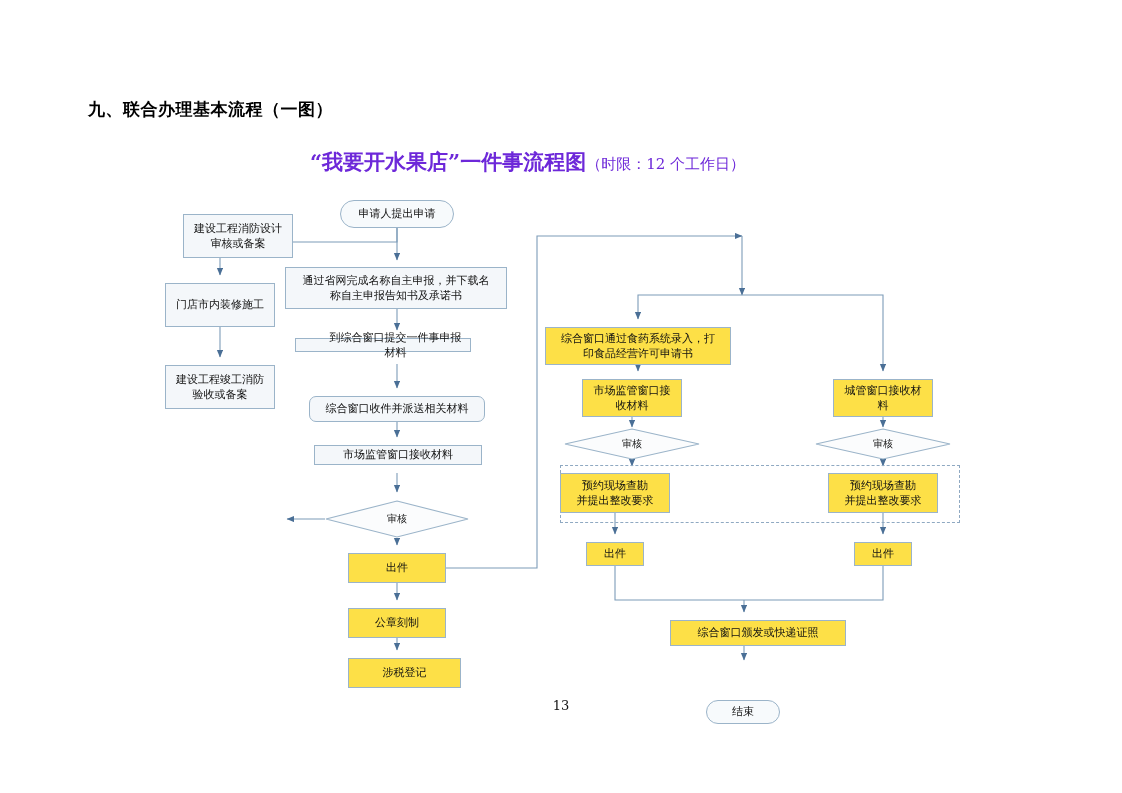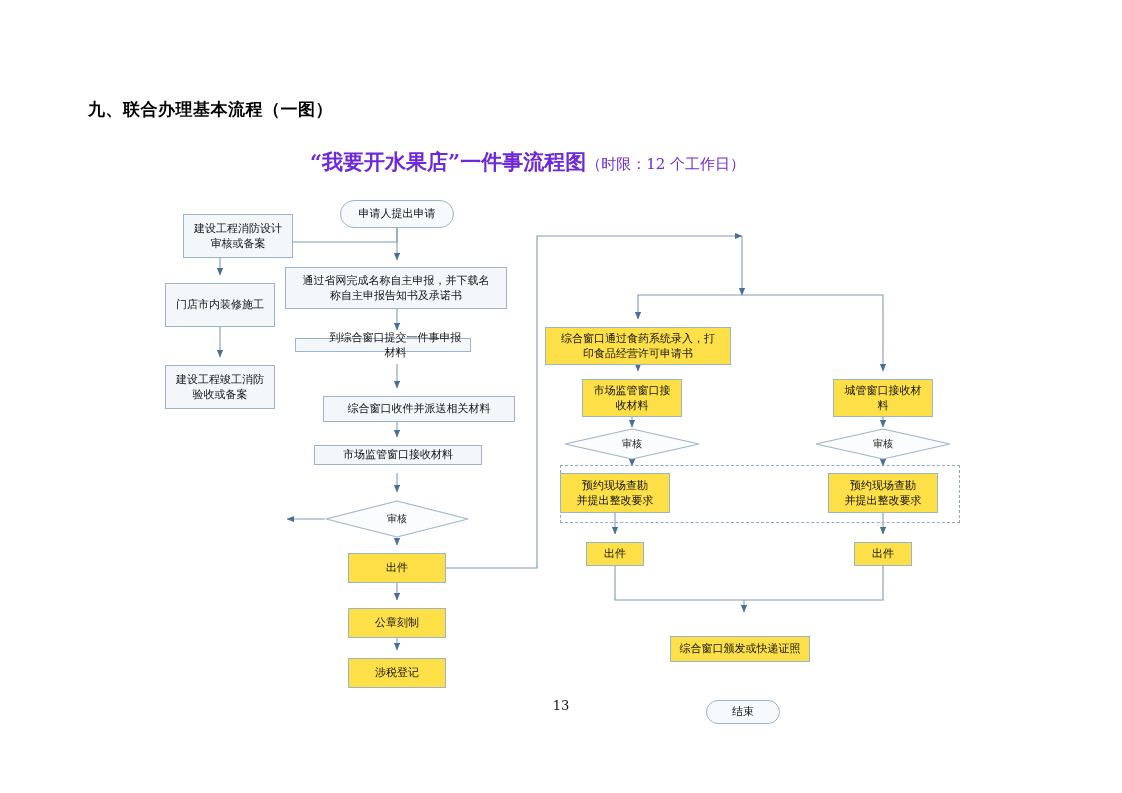--- a/index.html
+++ b/index.html
@@ -174,37 +174,37 @@
     <div class="node" style="left:165px;top:365px;width:110px;height:44px;">建设工程竣工消防
 验收或备案</div>
 
     <div class="node" style="left:165px;top:283px;width:110px;height:44px;">门店市内装修施工</div>
 
     <div class="node" style="left:285px;top:267px;width:222px;height:42px;">通过省网完成名称自主申报，并下载名
 称自主申报告知书及承诺书</div>
 
     <div class="node" style="left:295px;top:338px;width:176px;height:14px;padding-left:29px;">到综合窗口提交一件事申报材料</div>
 
-    <div class="node" style="left:323px;top:396px;width:192px;height:26px;">综合窗口收件并派送相关材料</div>
+    <div class="node" style="left:309px;top:396px;width:176px;height:26px;border-radius:7px;">综合窗口收件并派送相关材料</div>
 
     <div class="node" style="left:314px;top:445px;width:168px;height:20px;">市场监管窗口接收材料</div>
 
     <div class="diamond" style="left:325px;top:500px;width:144px;height:38px;">
       <svg width="144" height="38" viewBox="0 0 144 38" xmlns="http://www.w3.org/2000/svg">
         <polygon points="72,1 143,19 72,37 1,19" fill="#fbfcfd" stroke="#9bb4c9" stroke-width="1.1"></polygon>
       </svg>
       <div class="dlabel">审核</div>
     </div>
 
 
     <div class="node plain" style="left:348px;top:553px;width:98px;height:30px;">出件</div>
 
     <div class="node plain" style="left:348px;top:608px;width:98px;height:30px;">公章刻制</div>
 
-    <div class="node plain" style="left:348px;top:658px;width:98px;height:30px;">涉税登记</div>
+    <div class="node plain" style="left:348px;top:658px;width:113px;height:30px;">涉税登记</div>
 
     <div class="node plain" style="left:545px;top:327px;width:186px;height:38px;">综合窗口通过食药系统录入，打
 印食品经营许可申请书</div>
 
     <div class="node plain" style="left:582px;top:379px;width:100px;height:38px;">市场监管窗口接
 收材料</div>
 
     <div class="node plain" style="left:833px;top:379px;width:100px;height:38px;text-align:center;">城管窗口接收材
 料</div>
 
@@ -225,21 +225,21 @@
     <div class="node plain" style="left:560px;top:473px;width:110px;height:40px;">预约现场查勘
 并提出整改要求</div>
 
     <div class="node plain" style="left:828px;top:473px;width:110px;height:40px;">预约现场查勘
 并提出整改要求</div>
 
     <div class="node plain" style="left:586px;top:542px;width:58px;height:24px;">出件</div>
 
     <div class="node plain" style="left:854px;top:542px;width:58px;height:24px;">出件</div>
 
-    <div class="node plain" style="left:670px;top:620px;width:140px;height:26px;margin-top:16px;">综合窗口颁发或快递证照</div>
+    <div class="node plain" style="left:670px;top:620px;width:176px;height:26px;">综合窗口颁发或快递证照</div>
 
     <div class="node term" style="left:706px;top:700px;width:74px;height:24px;">结束</div>
 
   </div>
 
   <div class="pagenum">13</div>
 
 </div>
 
 </body></html>

